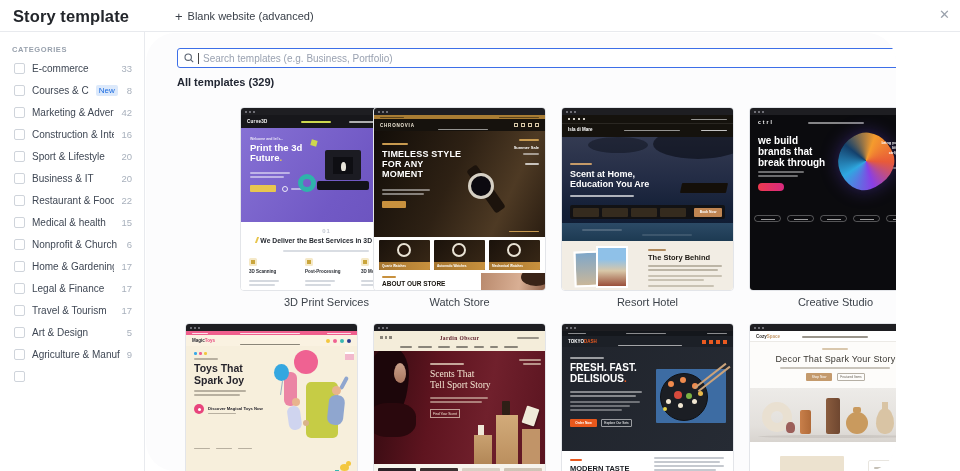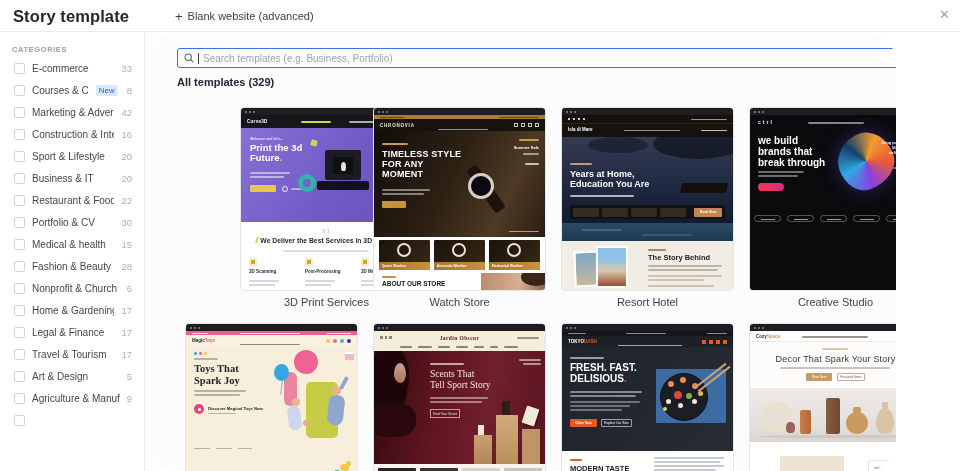--- a/index.html
+++ b/index.html
@@ -133,21 +133,21 @@
 
   
   .t5strip { position:absolute; left:0; top:0; width:171px; height:4px; background:#ef5f8d; }
   .t5h { position:absolute; left:0; top:4px; width:171px; height:11px; background:#faf2e1; display:flex; align-items:center; padding:0 6px; }
   .t5b1 { font-size:4.5px; font-weight:800; color:#2b2b33; }
   .t5b2 { font-size:4.5px; font-weight:800; color:#e8447c; }
   .t5circ { position:absolute; top:3.5px; width:4px; height:4px; border-radius:50%; }
   .t5hero { position:absolute; left:0; top:15px; width:171px; height:162px; background:#f7efdc; overflow:hidden; }
   .t5dots { position:absolute; left:8px; top:6px; display:flex; gap:2.5px; }
   .t5dots i { width:2.5px; height:2.5px; border-radius:50%; display:block; }
-  .t5head { position:absolute; left:8px; top:17px; font-size:10.5px; line-height:1.1; font-weight:800; color:#26242c;font-family:Liberation Serif, serif; }
+  .t5head { position:absolute; left:8px; top:17px; font-size:10.5px; line-height:1.1; font-weight:800; color:#26242c; }
   .t5cta-c { position:absolute; left:8px; top:58px; width:10px; height:10px; border-radius:50%; background:#e8447c; }
   .t5cta-c i { position:absolute; left:3.5px; top:3.5px; width:3px; height:3px; border-radius:50%; background:#fff; display:block; }
   .t5cta { position:absolute; left:22px; top:60px; font-size:4.2px; font-weight:800; color:#26242c; }
   .t5pc { position:absolute; left:108px; top:4px; width:24px; height:24px; border-radius:50%; background:#ef6292; }
   .t5pr { position:absolute; left:98px; top:26px; width:13px; height:34px; border-radius:6px; background:#eb85a4; }
   .t5gs { position:absolute; left:120px; top:36px; width:32px; height:56px; border-radius:5px; background:#c6cc45; }
   .t5bl { position:absolute; left:88px; top:18px; width:15px; height:17px; border-radius:50%; background:#35a7e0; }
   .t5bs { position:absolute; left:95px; top:35px; width:1px; height:14px; background:#9ab0c0; transform:rotate(8deg); }
   .t5gift { position:absolute; right:3px; top:6px; width:9px; height:8px; background:#f2b8cc; border-top:2px solid #fff; }
   .t5k1h { position:absolute; left:146px; top:40px; width:9px; height:9px; border-radius:50%; background:#e8b48e; }
@@ -271,32 +271,22 @@
           <span class="l">Business &amp; IT</span>
           <span class="c">20</span>
         </div>
       <div class="cat">
           <span class="cb"></span>
           <span class="l">Restaurant &amp; Food</span>
           <span class="c">22</span>
         </div>
       <div class="cat">
           <span class="cb"></span>
-          <span class="l">Portfolio &amp; CV</span>
-          <span class="c">30</span>
-        </div>
-      <div class="cat">
-          <span class="cb"></span>
           <span class="l">Medical &amp; health</span>
           <span class="c">15</span>
-        </div>
-      <div class="cat">
-          <span class="cb"></span>
-          <span class="l">Fashion &amp; Beauty</span>
-          <span class="c">28</span>
         </div>
       <div class="cat">
           <span class="cb"></span>
           <span class="l">Nonprofit &amp; Church</span>
           <span class="c">6</span>
         </div>
       <div class="cat">
           <span class="cb"></span>
           <span class="l">Home &amp; Gardening</span>
           <span class="c">17</span>
@@ -493,21 +483,21 @@
           </div>
           <div class="t3hero">
             <div class="t3palm1"></div>
               <div class="t3palm2"></div>
             <div class="t3roof"></div>
             <div class="t3pool">
                 <i class="bar" style="left:20px;top:6px;width:40px;background:rgba(255,255,255,.18);"></i>
                 <i class="bar" style="left:80px;top:11px;width:50px;background:rgba(255,255,255,.12);"></i>
               </div>
             <i class="bar" style="left:8px;top:26px;width:22px;background:#c59a68;"></i>
-            <div class="t3head"><span>Years at Home,</span><br><span>Education You Are</span></div>
+            <div class="t3head"><span>Scent at Home,</span><br><span>Education You Are</span></div>
             <i class="bar" style="left:8px;top:58px;width:64px;background:rgba(255,255,255,.65);"></i>
             <div class="t3book">
               <span class="t3f" style="left:3px;"></span>
                 <span class="t3f" style="left:32px;"></span>
                 <span class="t3f" style="left:61px;"></span>
                 <span class="t3f" style="left:90px;"></span>
               <span class="t3bk">Book Now</span>
             </div>
           </div>
           <div class="t3body">

